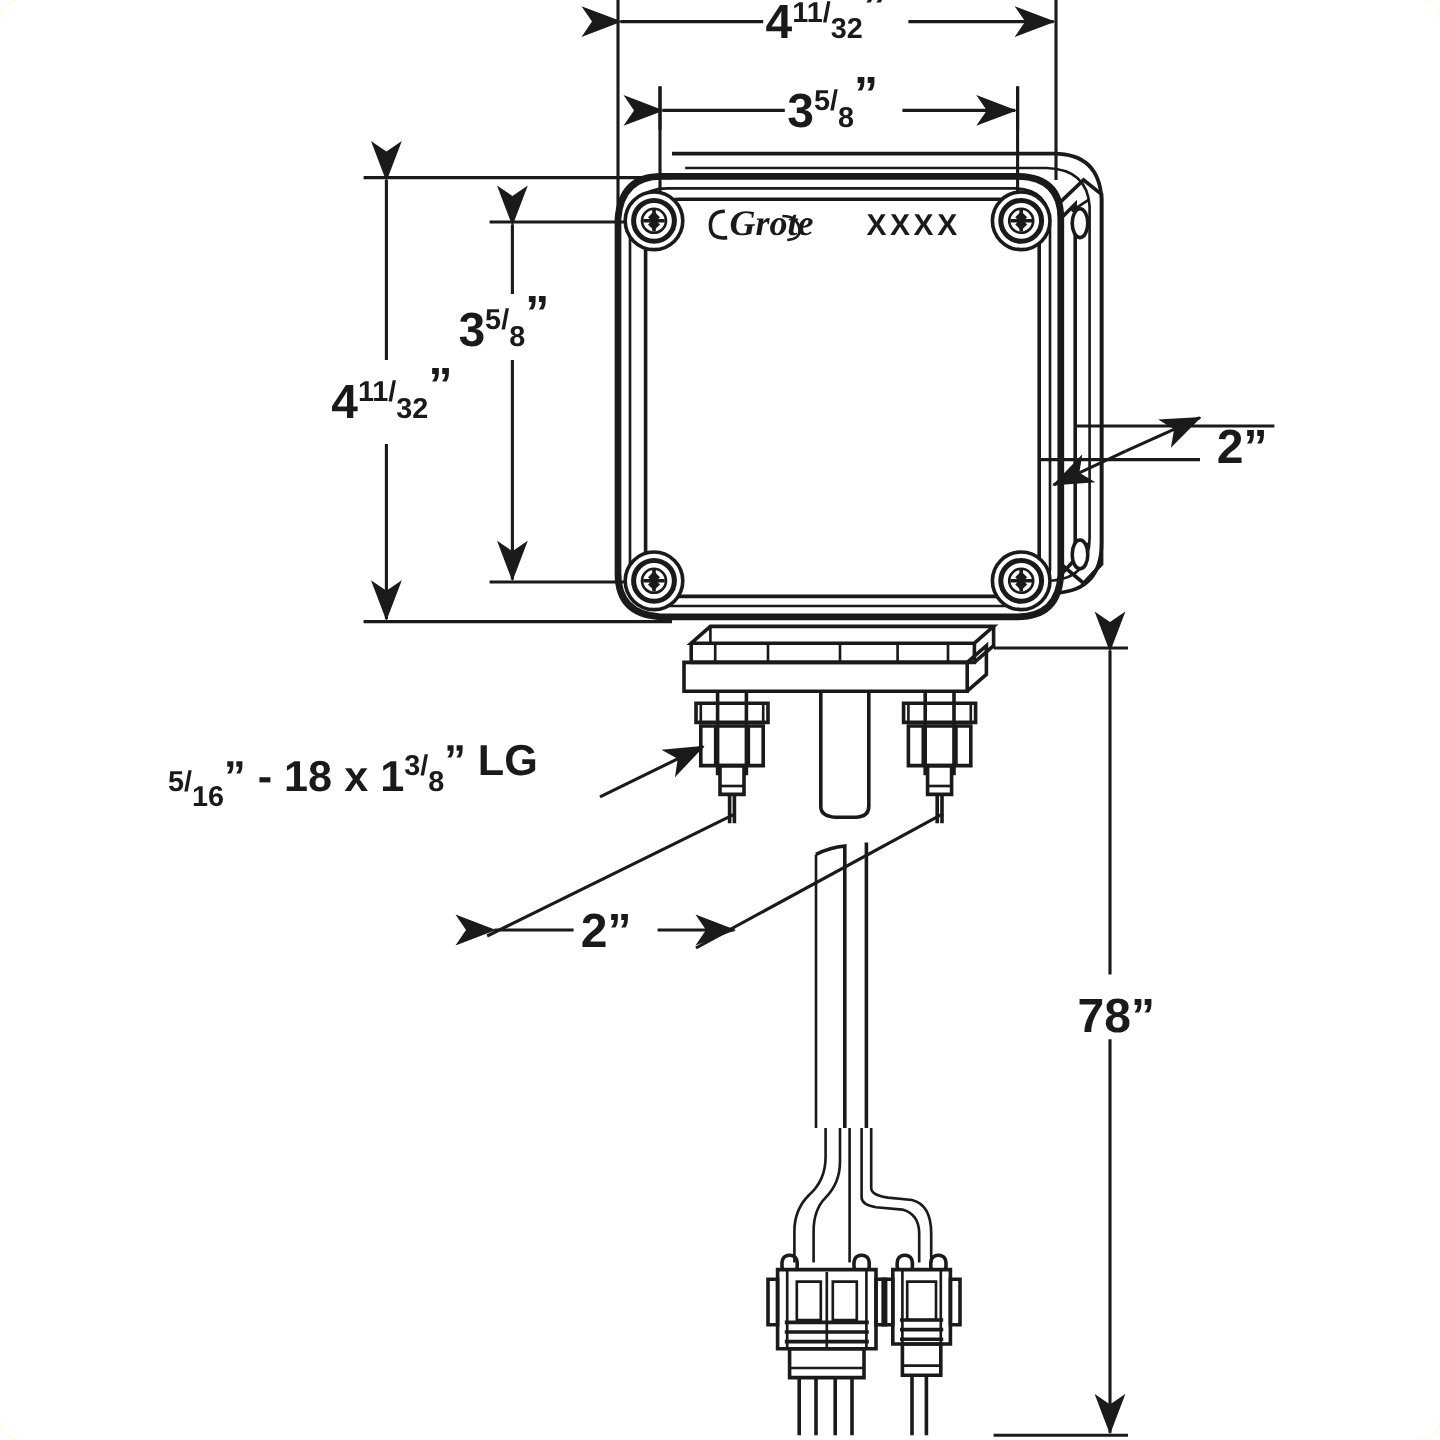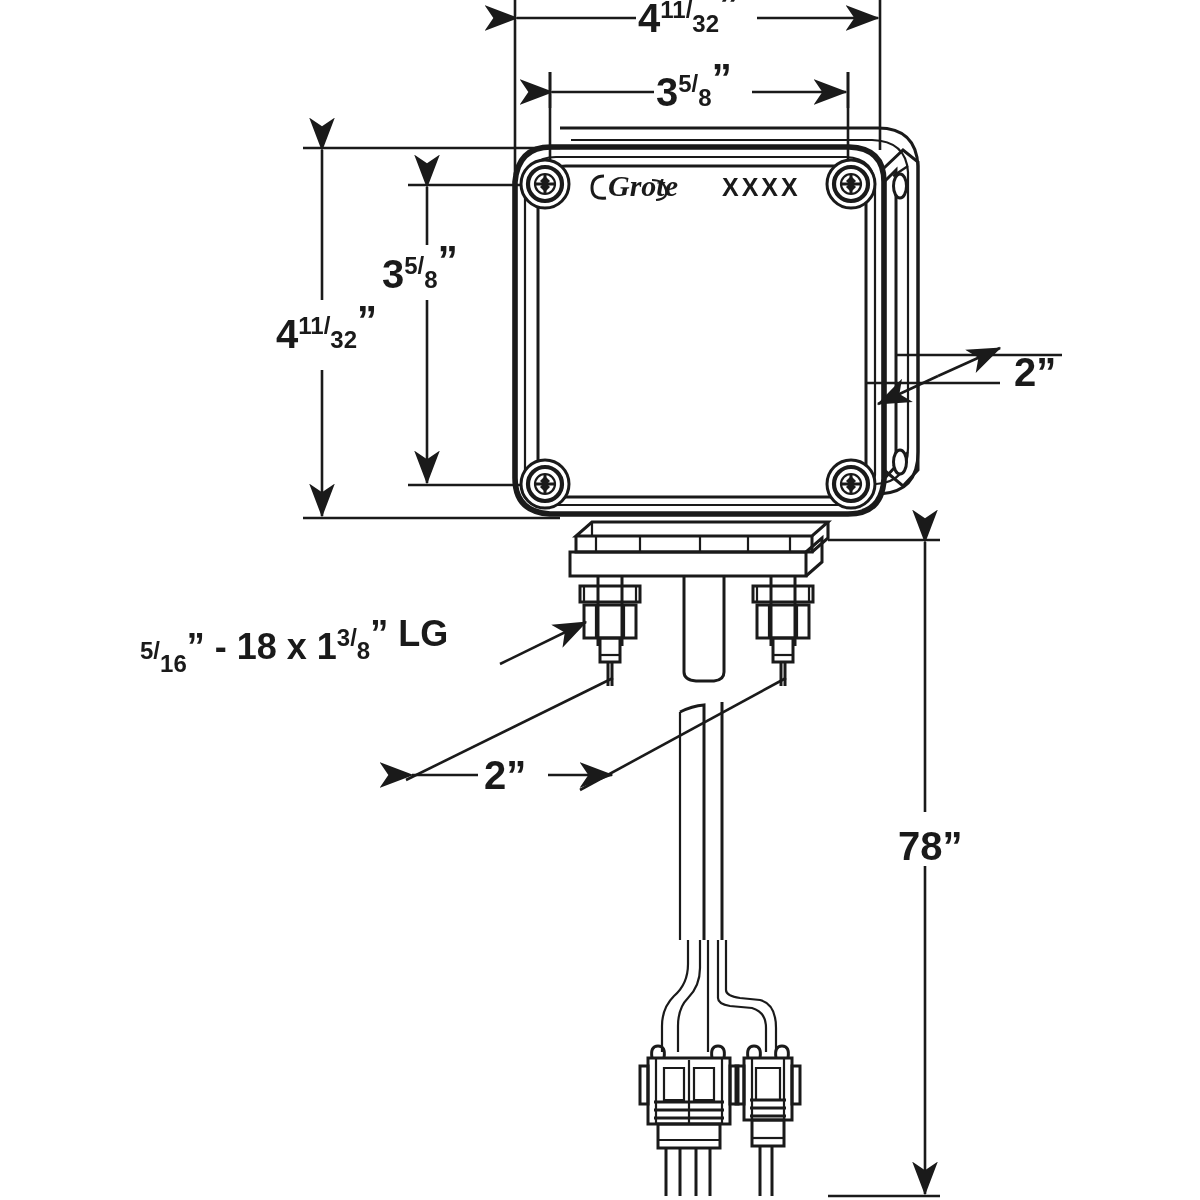--- a/index.html
+++ b/index.html
@@ -11,20 +11,21 @@
   body {
     font-family: "Liberation Sans", sans-serif;
     color: #1a1a1a;
   }
   #drawing-root {
     position: relative;
     width: 1200px;
     height: 1200px;
     overflow: hidden;
     background: #fde047;
+    border-radius: 16px;
   }
   svg#tech-drawing {
     position: absolute;
     top: 0;
     left: 0;
     width: 1200px;
     height: 1200px;
     display: block;
   }
   .ln      { stroke: #1a1a1a; fill: none; stroke-linecap: butt; }

